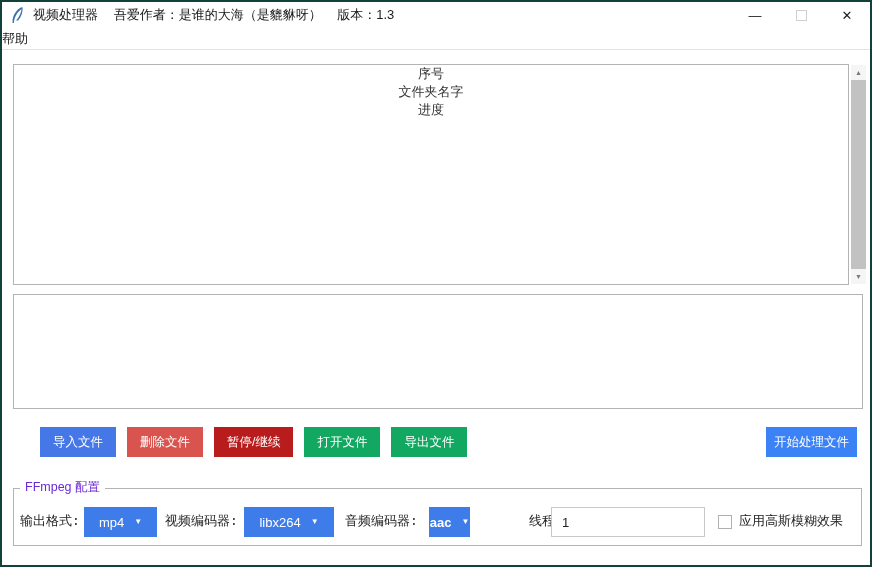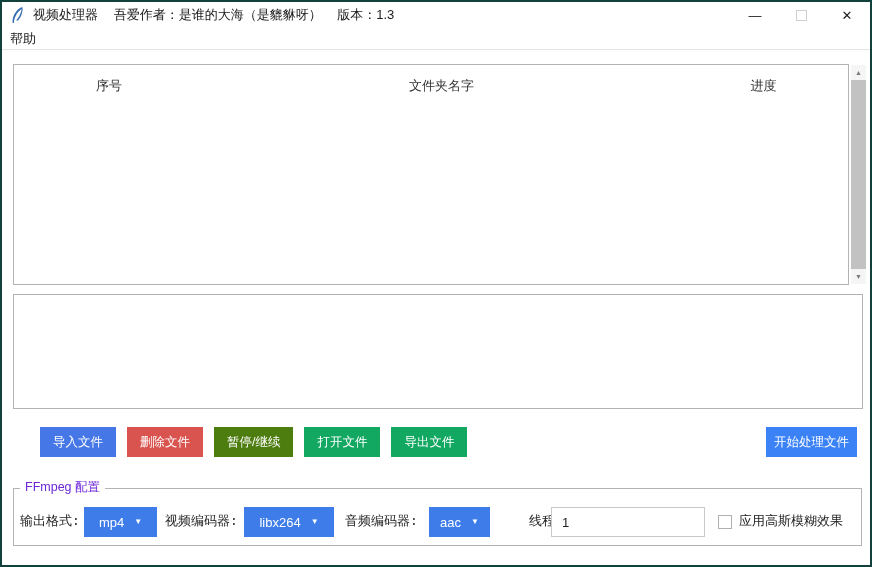--- a/index.html
+++ b/index.html
@@ -10,25 +10,25 @@
   .titlebar { position:absolute; left:0; top:0; right:0; height:26px; display:flex; align-items:center; background:#fff; }
   .app-icon { margin:0 8px 0 8px; display:flex; align-items:center; }
   .title-text { font-size:13px; color:#1a1a1a; white-space:nowrap; }
   .title-text span { margin-right:12px; }
   .win-controls { position:absolute; right:0; top:0; height:26px; display:flex; }
   .win-btn { width:46px; height:26px; display:flex; align-items:center; justify-content:center; font-size:13px; color:#222; cursor:default; }
   .maximize-box { width:11px; height:11px; border:1px solid #cfcfcf; background:#fff; }
 
   
   .menubar { position:absolute; left:0; top:26px; right:0; height:22px; display:flex; align-items:center; border-bottom:1px solid #e4e4e4; background:#fff; }
-  .menu-item { padding:0 8px; font-size:13px; color:#1a1a1a; }
+  .menu-item { padding:0 0; font-size:13px; color:#1a1a1a; }
 
   
   .file-table { position:absolute; left:11px; top:62px; width:836px; height:221px; border:1px solid #b3b3b3; background:#fff; }
-  .table-header { display:flex; height:30px; align-items:flex-end; font-size:13px; color:#333; }
+  .table-header { display:flex; height:30px; align-items:center; font-size:13px; color:#333;flex-direction:column; }
   .th { text-align:center; }
   .th-0 { width:190px; } .th-1 { width:475px; } .th-2 { flex:1; }
   .table-body { position:absolute; left:0; top:30px; right:0; bottom:0; }
 
   
   .v-scrollbar { position:absolute; left:849px; top:63px; width:15px; height:219px; background:#f1f1f1; }
   .scroll-arrow { height:15px; display:flex; align-items:center; justify-content:center; font-size:7px; color:#7a7a7a; background:#f5f5f5; }
   .scroll-arrow.down { position:absolute; bottom:0; left:0; right:0; }
   .scroll-thumb { position:absolute; left:0; right:0; top:15px; bottom:15px; background:#c2c2c2; }
 
@@ -48,21 +48,21 @@
   .cfg-label { position:absolute; top:0; height:30px; line-height:30px; font-size:13px; color:#1f1f1f; white-space:nowrap;font-family:Liberation Mono, monospace; }
   .lbl-output { left:18px; }
   .lbl-video  { left:163px; }
   .lbl-audio  { left:343px; }
   .lbl-threads{ left:496px;margin-left:31px; }
   .lbl-blur   { left:737px; }
 
   .dropdown { position:absolute; top:0; height:30px; color:#fff; font-size:13px; display:flex; align-items:center; justify-content:center; gap:10px; cursor:pointer; }
   .dd-format  { left:82px;  width:73px; }
   .dd-vcodec  { left:242px; width:90px; }
-  .dd-acodec  { left:427px; width:61px; }
+  .dd-acodec  { left:427px; width:41px;font-weight:bold; }
   .caret { font-size:8px; line-height:1; }
 
   .threads-input { position:absolute; left:549px; top:0; width:154px; height:30px; border:1px solid #c9c9c9; padding-left:10px; font-size:13px; color:#222; font-family:inherit; outline:none; }
   .checkbox { position:absolute; left:716px; top:8px; width:14px; height:14px; border:1px solid #b0b0b0; background:#fff; cursor:pointer; }
 </style>
 </head>
 <body>
 
 <div class="window">
 
@@ -111,21 +111,21 @@
     <div class="scroll-arrow down">
       <span>▼</span>
     </div>
   </div>
 
   <div class="log-panel"></div>
 
   <div class="action-buttons">
     <button class="btn" style="background: rgb(69, 119, 230);">导入文件</button>
     <button class="btn" style="background: rgb(217, 83, 79);">删除文件</button>
-    <button class="btn" style="background: #4d7c0f;">暂停/继续</button>
+    <button class="btn" style="background: #b91c1c;">暂停/继续</button>
     <button class="btn" style="background: rgb(19, 168, 98);">打开文件</button>
     <button class="btn" style="background: rgb(19, 168, 98);">导出文件</button>
   </div>
   <button class="start-btn" style="background: #3b82f6;">开始处理文件</button>
 
   <div class="ffmpeg-group"></div>
   <span class="group-legend">FFmpeg 配置</span>
 
   <div class="config-row">
     <span class="cfg-label lbl-output">输出格式:</span>

